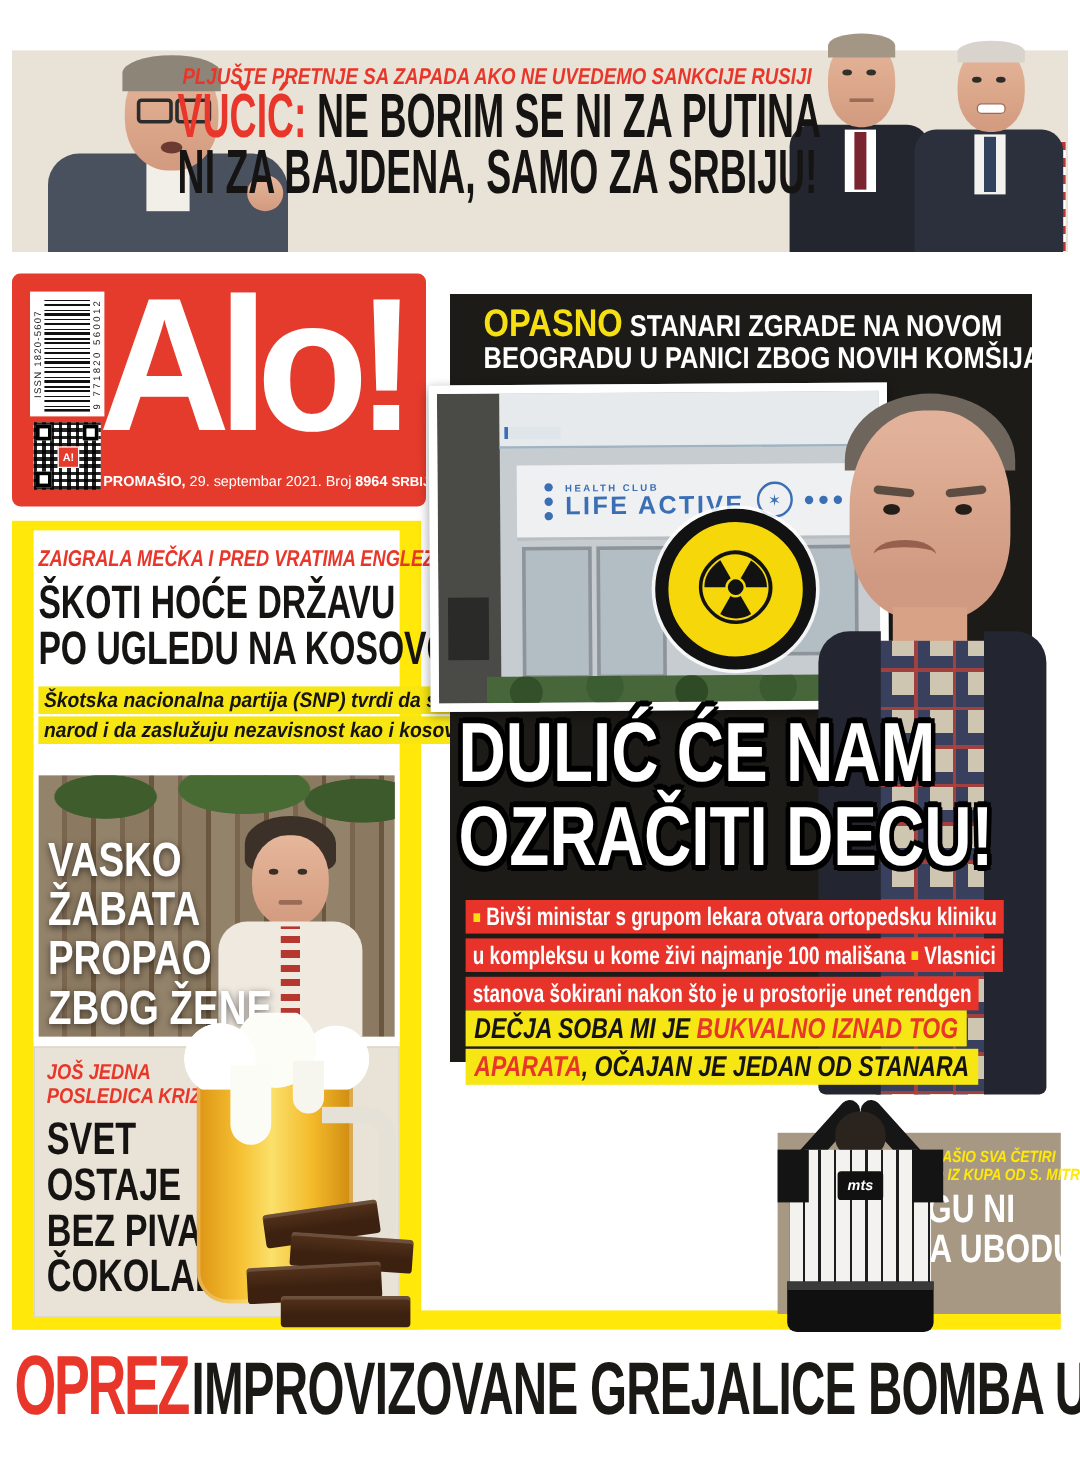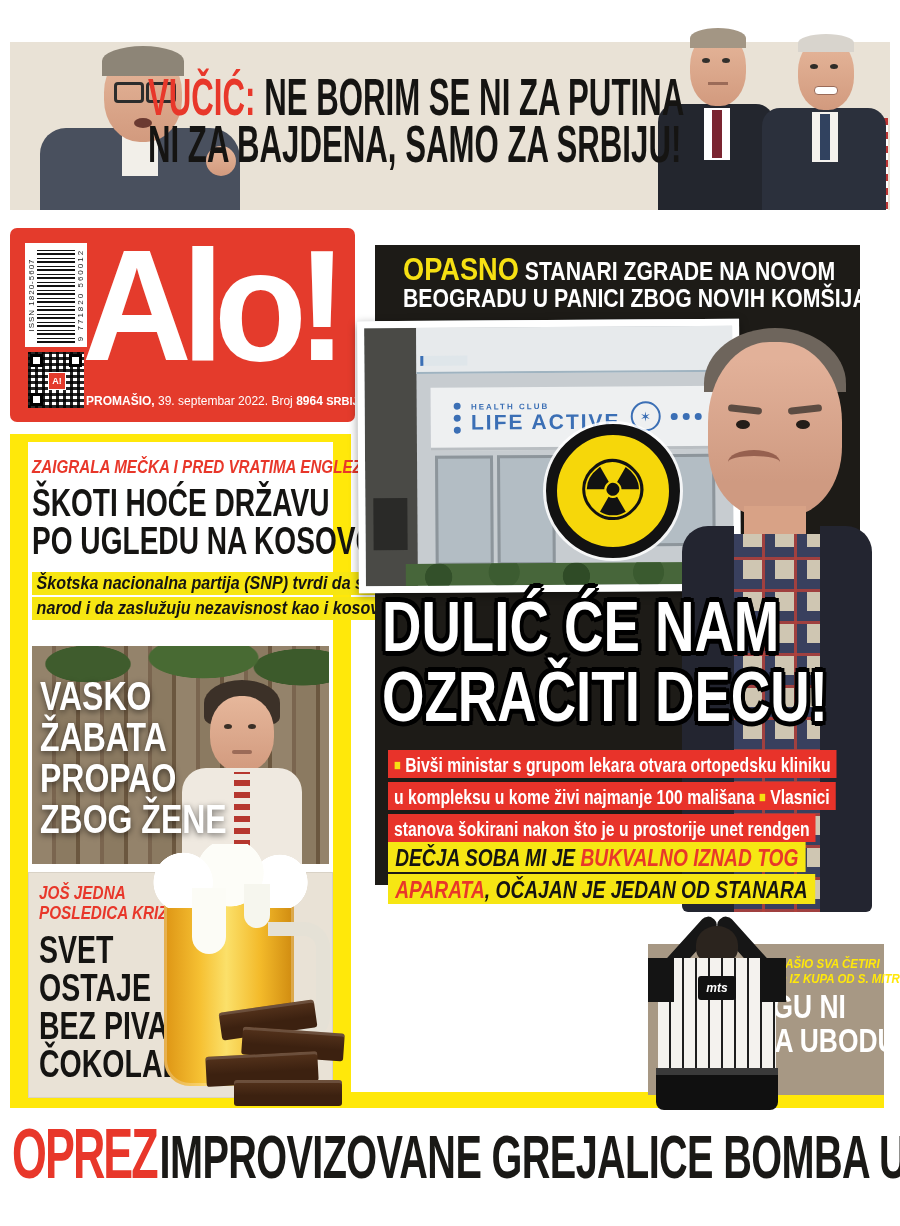--- a/index.html
+++ b/index.html
@@ -52,21 +52,21 @@
   .yellow-hl{display:inline-block;background:#f7e612;color:#151412;font-style:italic;font-weight:700;
              font-size:17.5px;padding:1px 5px;margin-top:2px;}
   .vasko-photo{position:absolute;left:0;top:200px;width:305px;height:226px;border:4px solid #fff;
       box-sizing:border-box;overflow:hidden;
       background:repeating-linear-gradient(90deg,#94836b 0 20px,#7a654f 20px 24px,#8b7a61 24px 44px,#6b573f 44px 48px);}
   .foliage{position:absolute;left:-10px;top:-14px;width:330px;height:64px;
       background:radial-gradient(ellipse 70px 30px at 20% 50%,#3f5c2d 60%,transparent 62%),
                  radial-gradient(ellipse 90px 34px at 55% 40%,#486a33 60%,transparent 62%),
                  radial-gradient(ellipse 80px 30px at 85% 55%,#3c5a2b 60%,transparent 62%);}
   .vasko-kick{position:absolute;left:10px;top:12px;color:#ffe80a;font-style:italic;font-weight:900;font-size:21px;}
-  .vasko-head{position:absolute;left:8px;top:30px;color:#fff;font-weight:900;font-size:40px;line-height:41px;
+  .vasko-head{position:absolute;left:8px;top:51px;color:#fff;font-weight:900;font-size:40px;line-height:41px;
               text-shadow:0 2px 7px rgba(0,0,0,.55);}
 
   .beer-card{top:430px;height:226px;background:#e9e2d6;border:1px solid #d9d2c6;padding:10px 0 0 10px;}
 
   .beer-mug{position:absolute;left:148px;top:424px;width:168px;height:236px;z-index:3;}
   .glass{position:absolute;left:6px;top:28px;width:130px;height:200px;border-radius:10px 10px 26px 26px;
          background:linear-gradient(90deg,#dd9414 0%,#f6c133 28%,#fbe06a 48%,#f3ba2a 74%,#cf8a10 100%);
          box-shadow:inset 0 0 0 3px rgba(255,255,255,.25);}
   .foam{position:absolute;left:-6px;top:-14px;width:156px;height:64px;background:
         radial-gradient(circle 30px at 20% 60%,#fff 98%,transparent),
@@ -204,20 +204,23 @@
     <div class="abs suit" style="left:4px;top:72px;width:124px;height:102px;background:#2b303c;"></div>
     <div class="abs" style="left:54px;top:76px;width:26px;height:50px;background:#f4f2ee;"></div>
     <div class="abs" style="left:62px;top:78px;width:10px;height:46px;background:#31425f;"></div>
     <div class="abs skin" style="left:40px;top:2px;width:56px;height:72px;border-radius:46%;"></div>
     <div class="abs" style="left:40px;top:-2px;width:56px;height:18px;background:#d8d4cd;border-radius:50% 50% 0 0;"></div>
     <div class="abs" style="left:52px;top:28px;width:8px;height:5px;background:#2f2c28;border-radius:50%;"></div>
     <div class="abs" style="left:72px;top:28px;width:8px;height:5px;background:#2f2c28;border-radius:50%;"></div>
     <div class="abs" style="left:56px;top:50px;width:22px;height:7px;background:#fff;border:1px solid #9b6b58;border-radius:4px;"></div>
   </div>
 
+  <div class="abs top-kicker">
+    <span class="cx" style="transform:scaleX(.82);">PLJUŠTE PRETNJE SA ZAPADA AKO NE UVEDEMO SANKCIJE RUSIJI</span>
+  </div>
   <div class="abs top-head nw" style="top:74px;">
     <span class="cx" style="transform:scaleX(.60);">
       <span class="red">VUČIĆ:</span>
       <span>NE BORIM SE NI ZA PUTINA</span>
     </span>
   </div>
   <div class="abs top-head nw" style="top:121px;">
     <span class="cx" style="transform:scaleX(.60);">NI ZA BAJDENA, SAMO ZA SRBIJU!</span>
   </div>
 
@@ -229,21 +232,21 @@
       <div class="bdigits">9 771820 560012</div>
     </div>
     <div class="abs qr">
       <div class="qr-eye" style="left:2px;top:2px;"></div>
       <div class="qr-eye" style="right:2px;top:2px;"></div>
       <div class="qr-eye" style="left:2px;bottom:2px;"></div>
       <div class="qr-badge">A!</div>
     </div>
     <div class="abs dateline nw">
       <b>PROMAŠIO,</b>
-      <span>39. septembar 2022.</span>
+      <span>29. septembar 2021.</span>
       <span>Broj</span>
       <b>8964</b>
       <b style="font-size:11px;">SRBIJA 50 din.,</b>
       <span class="price2">MAK 30 den., CG 0.70€, BIH 0.50 KM</span>
     </div>
   </div>
 
   <div class="abs left-frame">
     <div class="left-inner">
 

